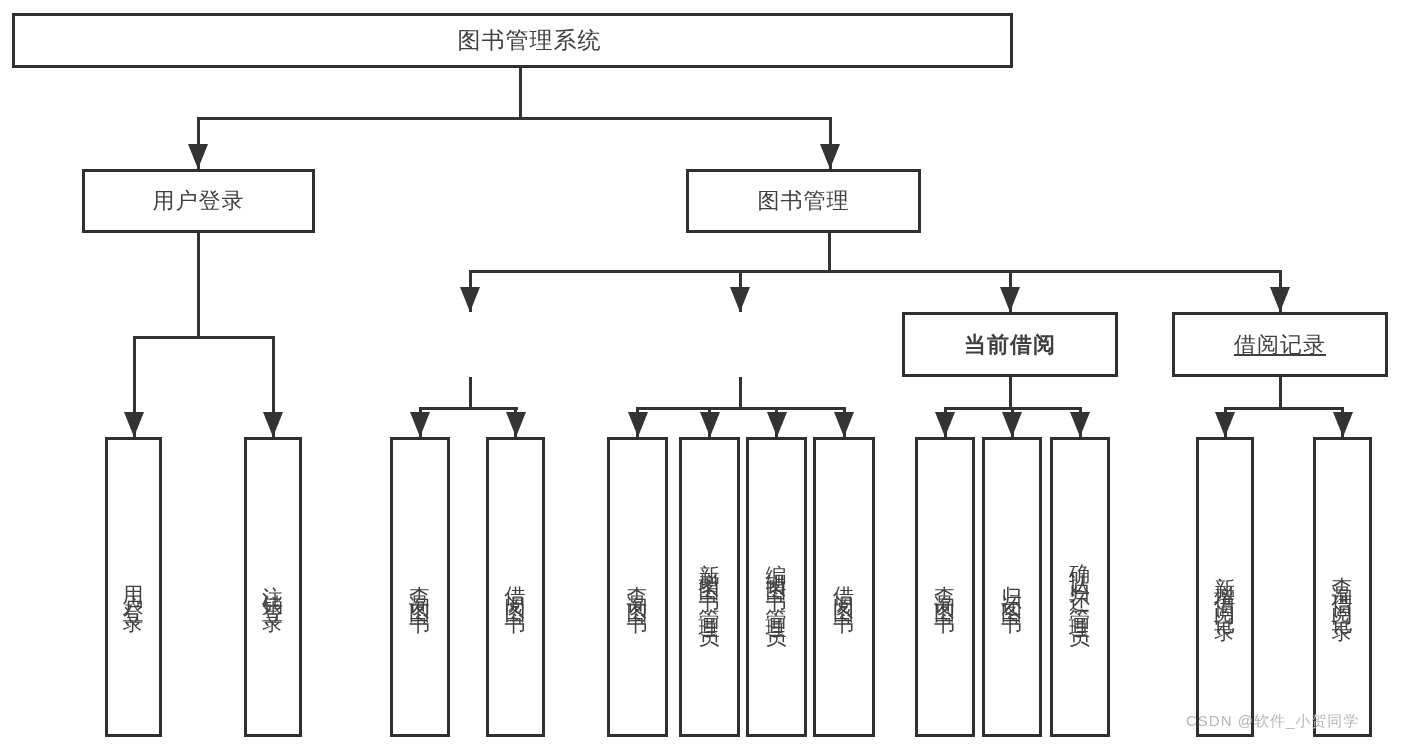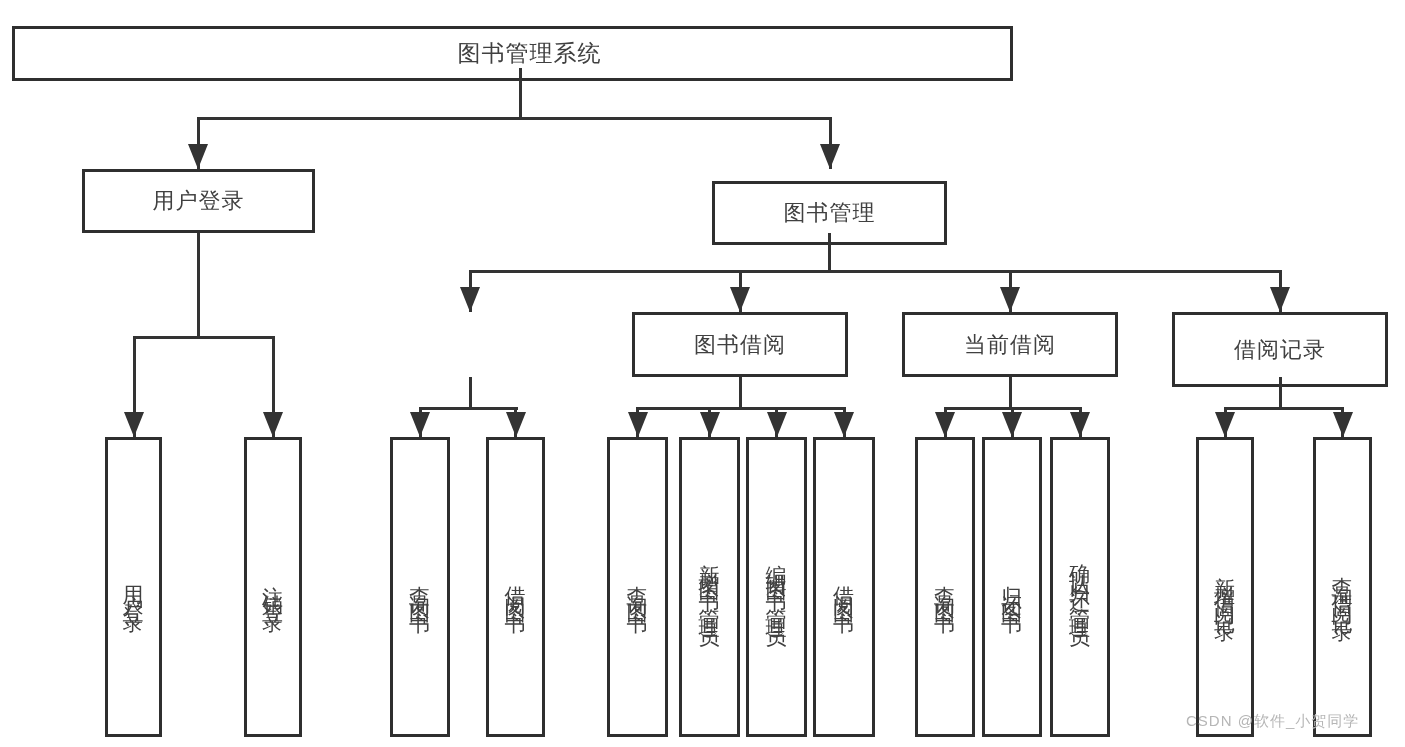--- a/index.html
+++ b/index.html
@@ -32,55 +32,52 @@
   .watermark{
     position:absolute;left:1186px;top:712px;z-index:10;
     font-size:15px;color:var(--watermark,#b6b6b6);letter-spacing:1px;white-space:nowrap;
   }
 </style>
 </head>
 <body>
 
 <div id="stage">
 
-  <div class="box hbox rootbox" style="left:12px;top:26px;width:1001px;height:55px;padding-left:34px;">
+  <div class="box hbox rootbox" style="left:12px;top:13px;width:1001px;height:55px;padding-left:34px;">
     <span>图书管理系统</span>
   </div>
 
   <div class="lv" style="left:518.5px;top:68px;height:52px;"></div>
   <div class="lh" style="left:196.5px;top:117px;width:635px;"></div>
   <div class="arrow" style="left:196.5px;top:117px;height:52px;"></div>
   <div class="arrow" style="left:828.5px;top:117px;height:52px;"></div>
 
   <div class="box hbox" style="left:82px;top:169px;width:233px;height:64px;">
     <span>用户登录</span>
   </div>
-  <div class="box hbox" style="left:712px;top:169px;width:235px;height:64px;margin-top:12px;">
+  <div class="box hbox" style="left:686px;top:169px;width:235px;height:64px;">
     <span>图书管理</span>
   </div>
 
   <div class="lv" style="left:196.5px;top:233px;height:106px;"></div>
   <div class="lh" style="left:132.5px;top:336px;width:142px;"></div>
   <div class="arrow" style="left:132.5px;top:336px;height:101px;"></div>
   <div class="arrow" style="left:271.5px;top:336px;height:101px;"></div>
 
   <div class="lv" style="left:827.5px;top:233px;height:40px;"></div>
   <div class="lh" style="left:468.5px;top:270px;width:813px;"></div>
   <div class="arrow" style="left:468.5px;top:270px;height:42px;"></div>
   <div class="arrow" style="left:738.5px;top:270px;height:42px;"></div>
   <div class="arrow" style="left:1008.5px;top:270px;height:42px;"></div>
   <div class="arrow" style="left:1278.5px;top:270px;height:42px;"></div>
 
-  <div class="box hbox" style="left:632px;top:312px;width:216px;height:65px;">
-    <span>图书借阅</span>
-  </div>
-  <div class="box hbox" style="left:902px;top:312px;width:216px;height:65px;">
+  <div class="box hbox" style="left:902px;top:312px;width:216px;height:65px;font-weight:bold;">
     <span>当前借阅</span>
   </div>
-  <div class="box hbox" style="left:1172px;top:312px;width:216px;height:75px;">
+  <div class="box hbox" style="left:1172px;top:312px;width:216px;height:65px;text-decoration:underline;">
     <span>借阅记录</span>
   </div>
 
   <div class="lv" style="left:468.5px;top:377px;height:33px;"></div>
   <div class="lh" style="left:418.5px;top:407px;width:99px;"></div>
   <div class="arrow" style="left:418.5px;top:407px;height:30px;"></div>
   <div class="arrow" style="left:514px;top:407px;height:30px;"></div>
 
   <div class="lv" style="left:738.5px;top:377px;height:33px;"></div>
   <div class="lh" style="left:636px;top:407px;width:210px;"></div>

